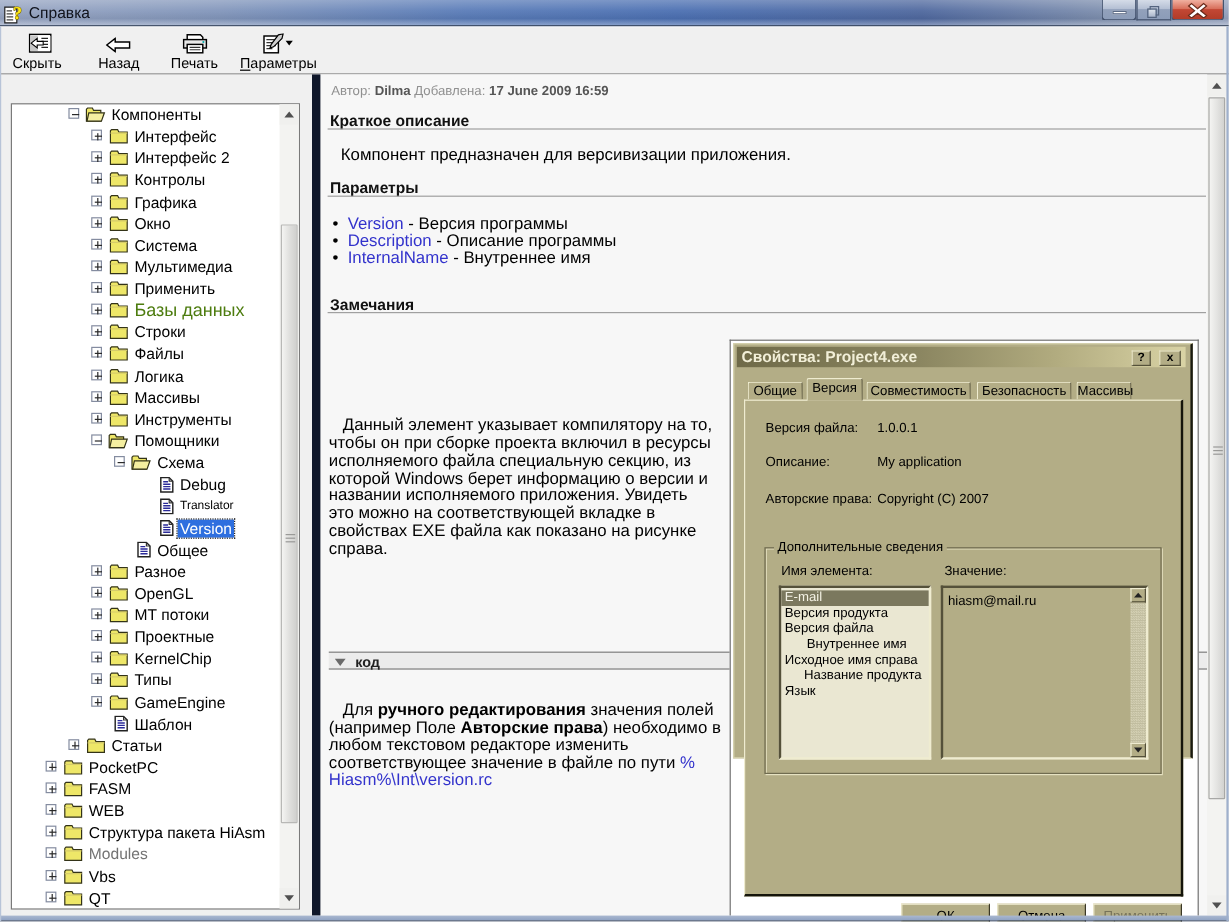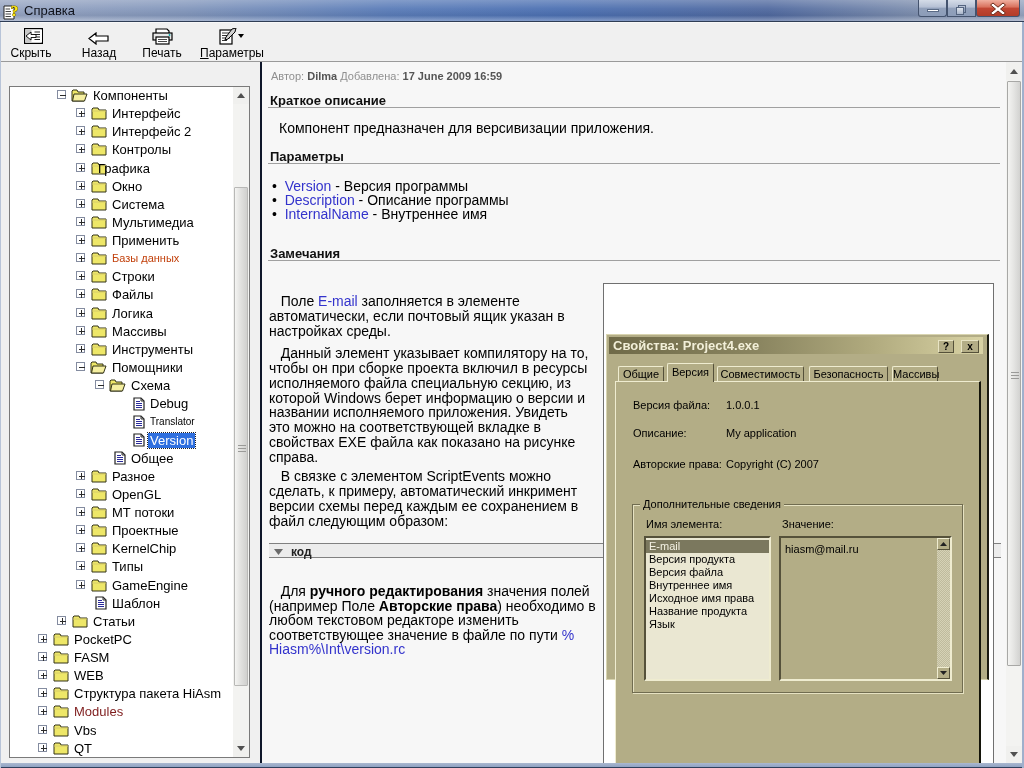--- a/index.html
+++ b/index.html
@@ -110,21 +110,21 @@
       <div style="position:absolute;left:102.0px;top:55.4px;color:#000;font-size:13px;line-height:15px;">Контролы</div>
 <div style="position:absolute;left:66.0px;top:75.5px;width:11px;height:11px;">
         <div style="position:absolute;left:0;top:0;width:9px;height:9px;border:1px solid #848ca0;background:#fff;"></div>
         <div style="position:absolute;left:2.5px;top:5px;width:6px;height:1px;background:#2a2a2a;"></div>
         <div style="position:absolute;left:5px;top:2.5px;width:1px;height:6px;background:#2a2a2a;"></div>
       </div>
       <div style="position:absolute;left:81.0px;top:73.5px;"><svg width="17" height="15" viewBox="0 0 17 15">
           <path d="M1 3 L1 13 L15 13 L15 4 L8 4 L7 2 L2 2 Z" fill="#eee768" stroke="#333318" stroke-width="1"></path>
           <path d="M1 5 L15 5" stroke="#d6cc6a" stroke-width="1"></path>
         </svg></div>
-      <div style="position:absolute;left:88px;top:73.5px;color:#000;font-size:13px;line-height:15px;">Графика</div>
+      <div style="position:absolute;left:102.0px;top:73.5px;color:#000;font-size:13px;line-height:15px;">Графика</div>
 <div style="position:absolute;left:66.0px;top:93.6px;width:11px;height:11px;">
         <div style="position:absolute;left:0;top:0;width:9px;height:9px;border:1px solid #848ca0;background:#fff;"></div>
         <div style="position:absolute;left:2.5px;top:5px;width:6px;height:1px;background:#2a2a2a;"></div>
         <div style="position:absolute;left:5px;top:2.5px;width:1px;height:6px;background:#2a2a2a;"></div>
       </div>
       <div style="position:absolute;left:81.0px;top:91.6px;"><svg width="17" height="15" viewBox="0 0 17 15">
           <path d="M1 3 L1 13 L15 13 L15 4 L8 4 L7 2 L2 2 Z" fill="#eee768" stroke="#333318" stroke-width="1"></path>
           <path d="M1 5 L15 5" stroke="#d6cc6a" stroke-width="1"></path>
         </svg></div>
       <div style="position:absolute;left:102.0px;top:91.6px;color:#000;font-size:13px;line-height:15px;">Окно</div>
@@ -160,21 +160,21 @@
       <div style="position:absolute;left:102.0px;top:146.0px;color:#000;font-size:13px;line-height:15px;">Применить</div>
 <div style="position:absolute;left:66.0px;top:166.2px;width:11px;height:11px;">
         <div style="position:absolute;left:0;top:0;width:9px;height:9px;border:1px solid #848ca0;background:#fff;"></div>
         <div style="position:absolute;left:2.5px;top:5px;width:6px;height:1px;background:#2a2a2a;"></div>
         <div style="position:absolute;left:5px;top:2.5px;width:1px;height:6px;background:#2a2a2a;"></div>
       </div>
       <div style="position:absolute;left:81.0px;top:164.2px;"><svg width="17" height="15" viewBox="0 0 17 15">
           <path d="M1 3 L1 13 L15 13 L15 4 L8 4 L7 2 L2 2 Z" fill="#eee768" stroke="#333318" stroke-width="1"></path>
           <path d="M1 5 L15 5" stroke="#d6cc6a" stroke-width="1"></path>
         </svg></div>
-      <div style="position:absolute;left:102.0px;top:164.2px;color:#c2410c;font-size:11px;line-height:15px;">Базы данных</div>
+      <div style="position:absolute;left:102.0px;top:164.2px;color:#4d7c0f;font-size:15px;line-height:15px;">Базы данных</div>
 <div style="position:absolute;left:66.0px;top:184.3px;width:11px;height:11px;">
         <div style="position:absolute;left:0;top:0;width:9px;height:9px;border:1px solid #848ca0;background:#fff;"></div>
         <div style="position:absolute;left:2.5px;top:5px;width:6px;height:1px;background:#2a2a2a;"></div>
         <div style="position:absolute;left:5px;top:2.5px;width:1px;height:6px;background:#2a2a2a;"></div>
       </div>
       <div style="position:absolute;left:81.0px;top:182.3px;"><svg width="17" height="15" viewBox="0 0 17 15">
           <path d="M1 3 L1 13 L15 13 L15 4 L8 4 L7 2 L2 2 Z" fill="#eee768" stroke="#333318" stroke-width="1"></path>
           <path d="M1 5 L15 5" stroke="#d6cc6a" stroke-width="1"></path>
         </svg></div>
       <div style="position:absolute;left:102.0px;top:182.3px;color:#000;font-size:13px;line-height:15px;">Строки</div>
@@ -388,21 +388,21 @@
       <div style="position:absolute;left:64.0px;top:599.3px;color:#000;font-size:13px;line-height:15px;">Структура пакета HiAsm</div>
 <div style="position:absolute;left:28.0px;top:619.4px;width:11px;height:11px;">
         <div style="position:absolute;left:0;top:0;width:9px;height:9px;border:1px solid #848ca0;background:#fff;"></div>
         <div style="position:absolute;left:2.5px;top:5px;width:6px;height:1px;background:#2a2a2a;"></div>
         <div style="position:absolute;left:5px;top:2.5px;width:1px;height:6px;background:#2a2a2a;"></div>
       </div>
       <div style="position:absolute;left:43.0px;top:617.4px;"><svg width="17" height="15" viewBox="0 0 17 15">
           <path d="M1 3 L1 13 L15 13 L15 4 L8 4 L7 2 L2 2 Z" fill="#eee768" stroke="#333318" stroke-width="1"></path>
           <path d="M1 5 L15 5" stroke="#d6cc6a" stroke-width="1"></path>
         </svg></div>
-      <div style="position:absolute;left:64.0px;top:617.4px;color:#7f1d1d;font-size:13px;line-height:15px;">Modules</div>
+      <div style="position:absolute;left:64.0px;top:617.4px;color:#737373;font-size:13px;line-height:15px;">Modules</div>
 <div style="position:absolute;left:28.0px;top:637.5px;width:11px;height:11px;">
         <div style="position:absolute;left:0;top:0;width:9px;height:9px;border:1px solid #848ca0;background:#fff;"></div>
         <div style="position:absolute;left:2.5px;top:5px;width:6px;height:1px;background:#2a2a2a;"></div>
         <div style="position:absolute;left:5px;top:2.5px;width:1px;height:6px;background:#2a2a2a;"></div>
       </div>
       <div style="position:absolute;left:43.0px;top:635.5px;"><svg width="17" height="15" viewBox="0 0 17 15">
           <path d="M1 3 L1 13 L15 13 L15 4 L8 4 L7 2 L2 2 Z" fill="#eee768" stroke="#333318" stroke-width="1"></path>
           <path d="M1 5 L15 5" stroke="#d6cc6a" stroke-width="1"></path>
         </svg></div>
       <div style="position:absolute;left:64.0px;top:635.5px;color:#000;font-size:13px;line-height:15px;">Vbs</div>
@@ -426,21 +426,21 @@
           <path d="M8 11 L12 6 L4 6 Z" fill="#505050"></path>
         </svg></div>
  <div class="abs" style="left:1px;top:100px;width:14px;height:499px;background:linear-gradient(90deg,#f4f4f2,#e0e0de 50%,#d0d0ce);border:1px solid #b8b8b6;border-radius:1px;">
    <div style="position:absolute;left:3px;top:257px;width:8px;height:1px;background:#9a9a98;"></div>
    <div style="position:absolute;left:3px;top:260px;width:8px;height:1px;background:#9a9a98;"></div>
    <div style="position:absolute;left:3px;top:263px;width:8px;height:1px;background:#9a9a98;"></div>
  </div>
 </div>
 </div>
 
-<div class="abs" style="left:260px;top:62px;width:746px;height:701px;background:#f7f7f7;border-left:2px solid #0f172a;">
+<div class="abs" style="left:260px;top:62px;width:746px;height:701px;background:#f7f7f7;border-left:7px solid #0f172a;">
 
 <div class="abs" style="left:9px;top:8px;font-size:11px;color:#909090;">Автор: <b style="color:#555;">Dilma</b> Добавлена: <b style="color:#555;">17 June 2009 16:59</b></div>
 
 <div class="abs" style="left:8px;top:31px;font-size:13px;font-weight:bold;color:#111;">Краткое описание</div>
 <div class="abs" style="left:6px;top:45px;width:732px;height:1px;background:#a0a0a0;"></div>
 <div class="abs" style="left:17px;top:58px;font-size:14px;color:#000;">Компонент предназначен для версивизации приложения.</div>
 <div class="abs" style="left:8px;top:87px;font-size:13px;font-weight:bold;color:#111;">Параметры</div>
 <div class="abs" style="left:6px;top:101px;width:732px;height:1px;background:#a0a0a0;"></div>
 
 <div class="abs" style="left:10px;top:117px;font-size:14px;line-height:14.2px;color:#000;">
@@ -451,28 +451,26 @@
 <div class="abs" style="left:8px;top:184px;font-size:13px;font-weight:bold;color:#111;">Замечания</div>
 <div class="abs" style="left:6px;top:198px;width:732px;height:1px;background:#a0a0a0;"></div>
 
 <div class="abs" style="left:7px;top:481px;width:732px;height:15px;background:#ececec;border-top:1px solid #808080;border-bottom:1px solid #808080;">
  <svg width="10" height="8" style="position:absolute;left:5px;top:4px;">
         <path d="M0 1 L9 1 L4.5 7 Z" fill="#6a6a6a"></path>
       </svg>
  <div style="position:absolute;left:22px;top:1px;font-size:12px;font-weight:bold;color:#222;">код</div>
 </div>
 
-<div class="abs" style="left:7px;top:232px;font-size:14px;line-height:15px;color:#000;">&nbsp;&nbsp;&nbsp;Поле <a style="color:#3333cc;">E-mail</a> заполняется в элементе<br>автоматически, если почтовый ящик указан в<br>настройках среды.</div>
 <div class="abs" style="left:7px;top:284px;font-size:14px;line-height:14.85px;color:#000;">&nbsp;&nbsp;&nbsp;Данный элемент указывает компилятору на то,<br>чтобы он при сборке проекта включил в ресурсы<br>исполняемого файла специальную секцию, из<br>которой Windows берет информацию о версии и<br>названии исполняемого приложения. Увидеть<br>это можно на соответствующей вкладке в<br>свойствах EXE файла как показано на рисунке<br>справа.</div>
-<div class="abs" style="left:7px;top:407px;font-size:14px;line-height:14.85px;color:#000;">&nbsp;&nbsp;&nbsp;В связке с элементом ScriptEvents можно<br>сделать, к примеру, автоматический инкримент<br>версии схемы перед каждым ее сохранением в<br>файл следующим образом:</div>
 <div class="abs" style="left:7px;top:522px;font-size:14px;line-height:14.5px;color:#000;">&nbsp;&nbsp;&nbsp;Для <b>ручного редактирования</b> значения полей<br>(например Поле <b>Авторские права</b>) необходимо в<br>любом текстовом редакторе изменить<br>соответствующее значение в файле по пути <a style="color:#3333cc;">%</a><br><a style="color:#3333cc;">Hiasm%\Int\version.rc</a></div>
 
 <div class="abs" style="left:341px;top:221px;width:391px;height:480px;background:#fff;border:1px solid #707070;border-bottom:none;">
 
-<div class="abs" style="left:2px;top:2px;width:383px;height:346px;background:#b3ad86;border:1px solid #d8d4b0;border-right:2px solid #1a1a10;font-size:11px;margin-top:48px;">
+<div class="abs" style="left:2px;top:2px;width:383px;height:346px;background:#b3ad86;border:1px solid #d8d4b0;border-right:2px solid #1a1a10;font-size:11px;">
 
  <div class="abs" style="left:2px;top:2px;width:374px;height:17px;background:linear-gradient(90deg,#6f6a48 0%,#8a8560 40%,#b0aa7e 70%,#d9d3a5 100%);">
   <div style="position:absolute;left:4px;top:1px;font-size:13px;font-weight:bold;color:#f2efd8;">Свойства: Project4.exe</div>
   <div style="position:absolute;left:329px;top:3px;width:16px;height:13px;background:#b3ad86;border-top:1px solid #e8e4c4;border-left:1px solid #e8e4c4;border-right:1px solid #55513a;border-bottom:1px solid #55513a;font-size:10px;font-weight:bold;color:#000;text-align:center;line-height:12px;">?</div>
   <div style="position:absolute;left:352px;top:3px;width:18px;height:13px;background:#b3ad86;border-top:1px solid #e8e4c4;border-left:1px solid #e8e4c4;border-right:1px solid #55513a;border-bottom:1px solid #55513a;font-size:10px;font-weight:bold;color:#000;text-align:center;line-height:12px;">x</div>
  </div>
 
  <div class="abs" style="left:11px;top:31px;width:46px;height:15px;background:#b3ad86;border-top:1px solid #efecd0;border-left:1px solid #efecd0;border-right:1px solid #55513a;border-radius:2px 2px 0 0;font-size:11px;text-align:center;line-height:15px;white-space:nowrap;">Общие</div>
  <div class="abs" style="left:110px;top:31px;width:87px;height:15px;background:#b3ad86;border-top:1px solid #efecd0;border-left:1px solid #efecd0;border-right:1px solid #55513a;border-radius:2px 2px 0 0;font-size:11px;text-align:center;line-height:15px;white-space:nowrap;">Совместимость</div>
  <div class="abs" style="left:202px;top:31px;width:79px;height:15px;background:#b3ad86;border-top:1px solid #efecd0;border-left:1px solid #efecd0;border-right:1px solid #55513a;border-radius:2px 2px 0 0;font-size:11px;text-align:center;line-height:15px;white-space:nowrap;">Безопасность</div>
@@ -490,23 +488,23 @@
 
  <div class="abs" style="left:25px;top:169px;width:331px;height:189px;border:1px solid #706c50;box-shadow:1px 1px 0 #e6e2c2 inset, 1px 1px 0 #e6e2c2;"></div>
  <div class="abs" style="left:33px;top:163px;background:#b3ad86;padding:0 3px;">Дополнительные сведения</div>
  <div class="abs" style="left:39px;top:183px;">Имя элемента:</div>
  <div class="abs" style="left:175px;top:183px;">Значение:</div>
 
  <div class="abs" style="left:37px;top:201px;width:127px;height:145px;background:#eae7d2;border-top:2px solid #55513a;border-left:2px solid #55513a;border-right:2px solid #efecd0;border-bottom:2px solid #efecd0;line-height:13px;color:#000;white-space:nowrap;overflow:hidden;padding-top:2px;">
   <div style="background:#7b785e;color:#f4f2e4;padding-left:3px;">E-mail</div>
   <div style="padding-left:3px;">Версия продукта</div>
   <div style="padding-left:3px;">Версия файла</div>
-  <div style="padding-left:3px;">Внутреннее имя</div>
-  <div style="padding-left:3px;">Исходное имя права</div>
-  <div style="padding-left:3px;">Название продукта</div>
+  <div style="padding-left:3px;text-align:center;">Внутреннее имя</div>
+  <div style="padding-left:3px;">Исходное имя справа</div>
+  <div style="padding-left:19px;">Название продукта</div>
   <div style="padding-left:3px;">Язык</div>
  </div>
 
  <div class="abs" style="left:172px;top:201px;width:173px;height:145px;background:#b3ad86;border-top:2px solid #55513a;border-left:2px solid #55513a;border-right:2px solid #efecd0;border-bottom:2px solid #efecd0;">
   <div style="position:absolute;left:4px;top:5px;">hiasm@mail.ru</div>
   <div style="position:absolute;right:0;top:0;width:13px;height:141px;background:repeating-conic-gradient(#d6d2b6 0% 25%,#bfbb9d 0% 50%) 0 0/2px 2px;">
    <div style="position:absolute;left:0;top:0;width:13px;height:12px;background:#b3ad86;border:1px solid #efecd0;border-right-color:#55513a;border-bottom-color:#55513a;"><svg width="11" height="10">
                 <path d="M5.5 3 L9 7 L2 7 Z" fill="#222"></path>
               </svg></div>
    <div style="position:absolute;left:0;bottom:0;width:13px;height:12px;background:#b3ad86;border:1px solid #efecd0;border-right-color:#55513a;border-bottom-color:#55513a;"><svg width="11" height="10">

